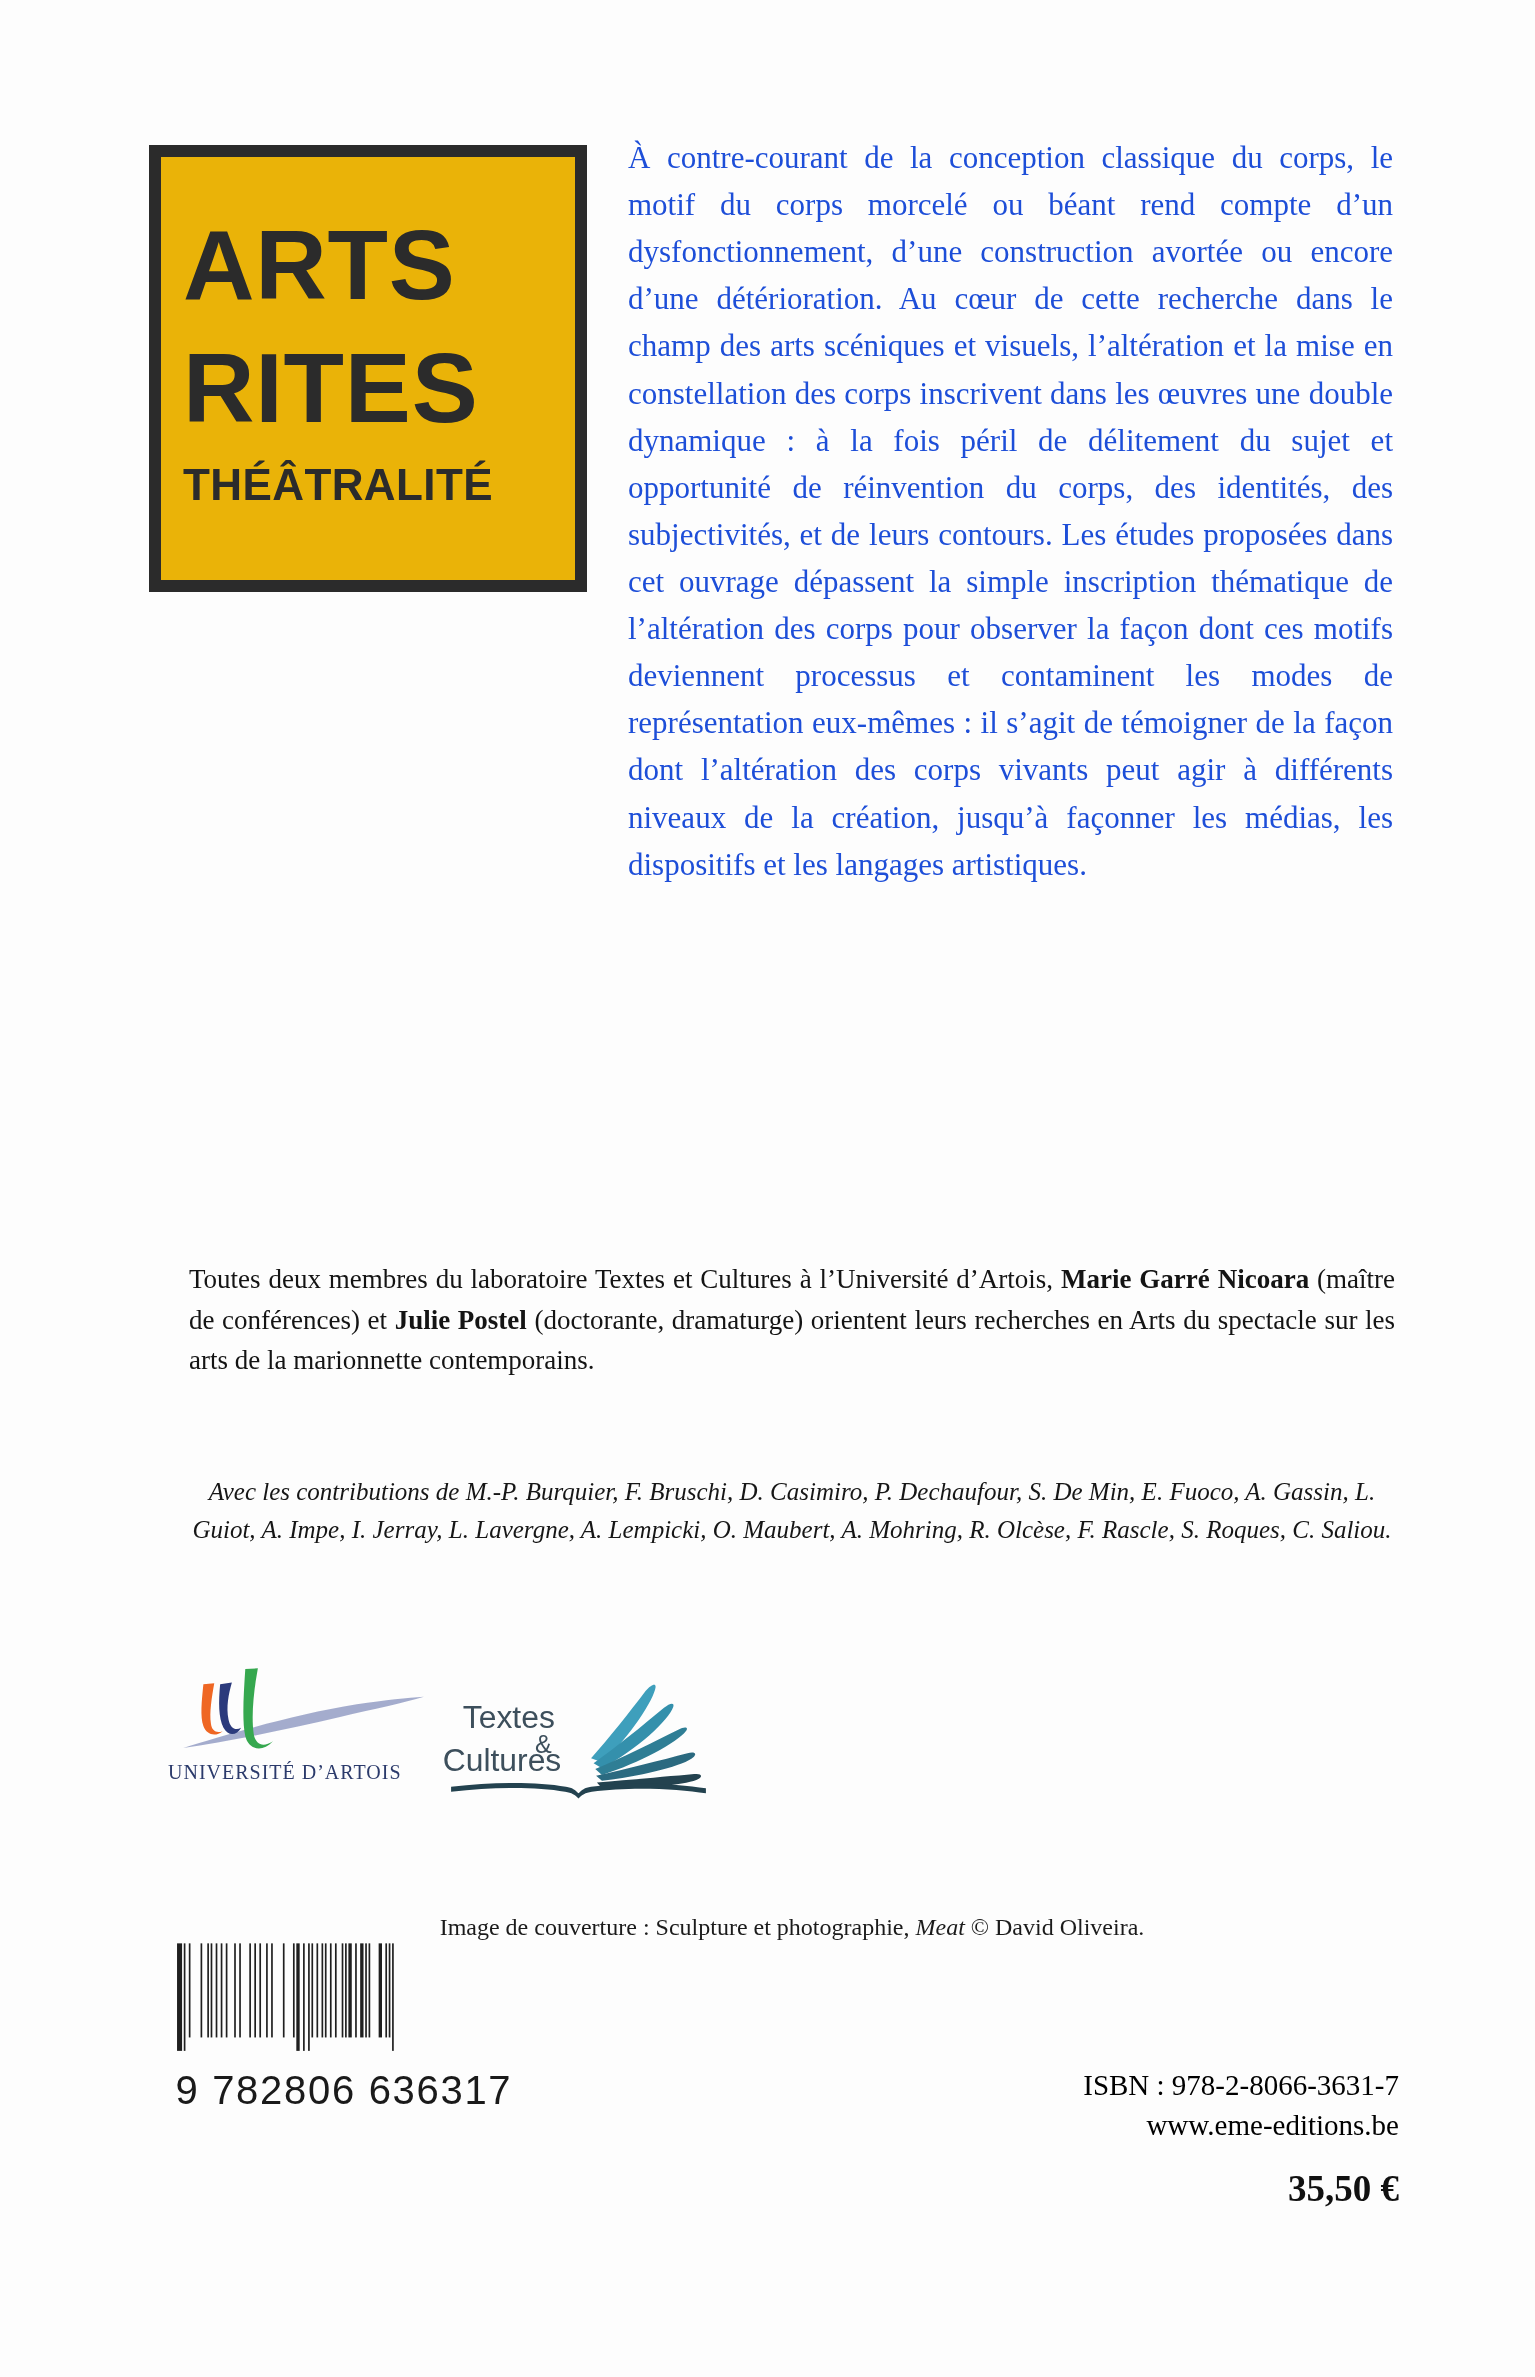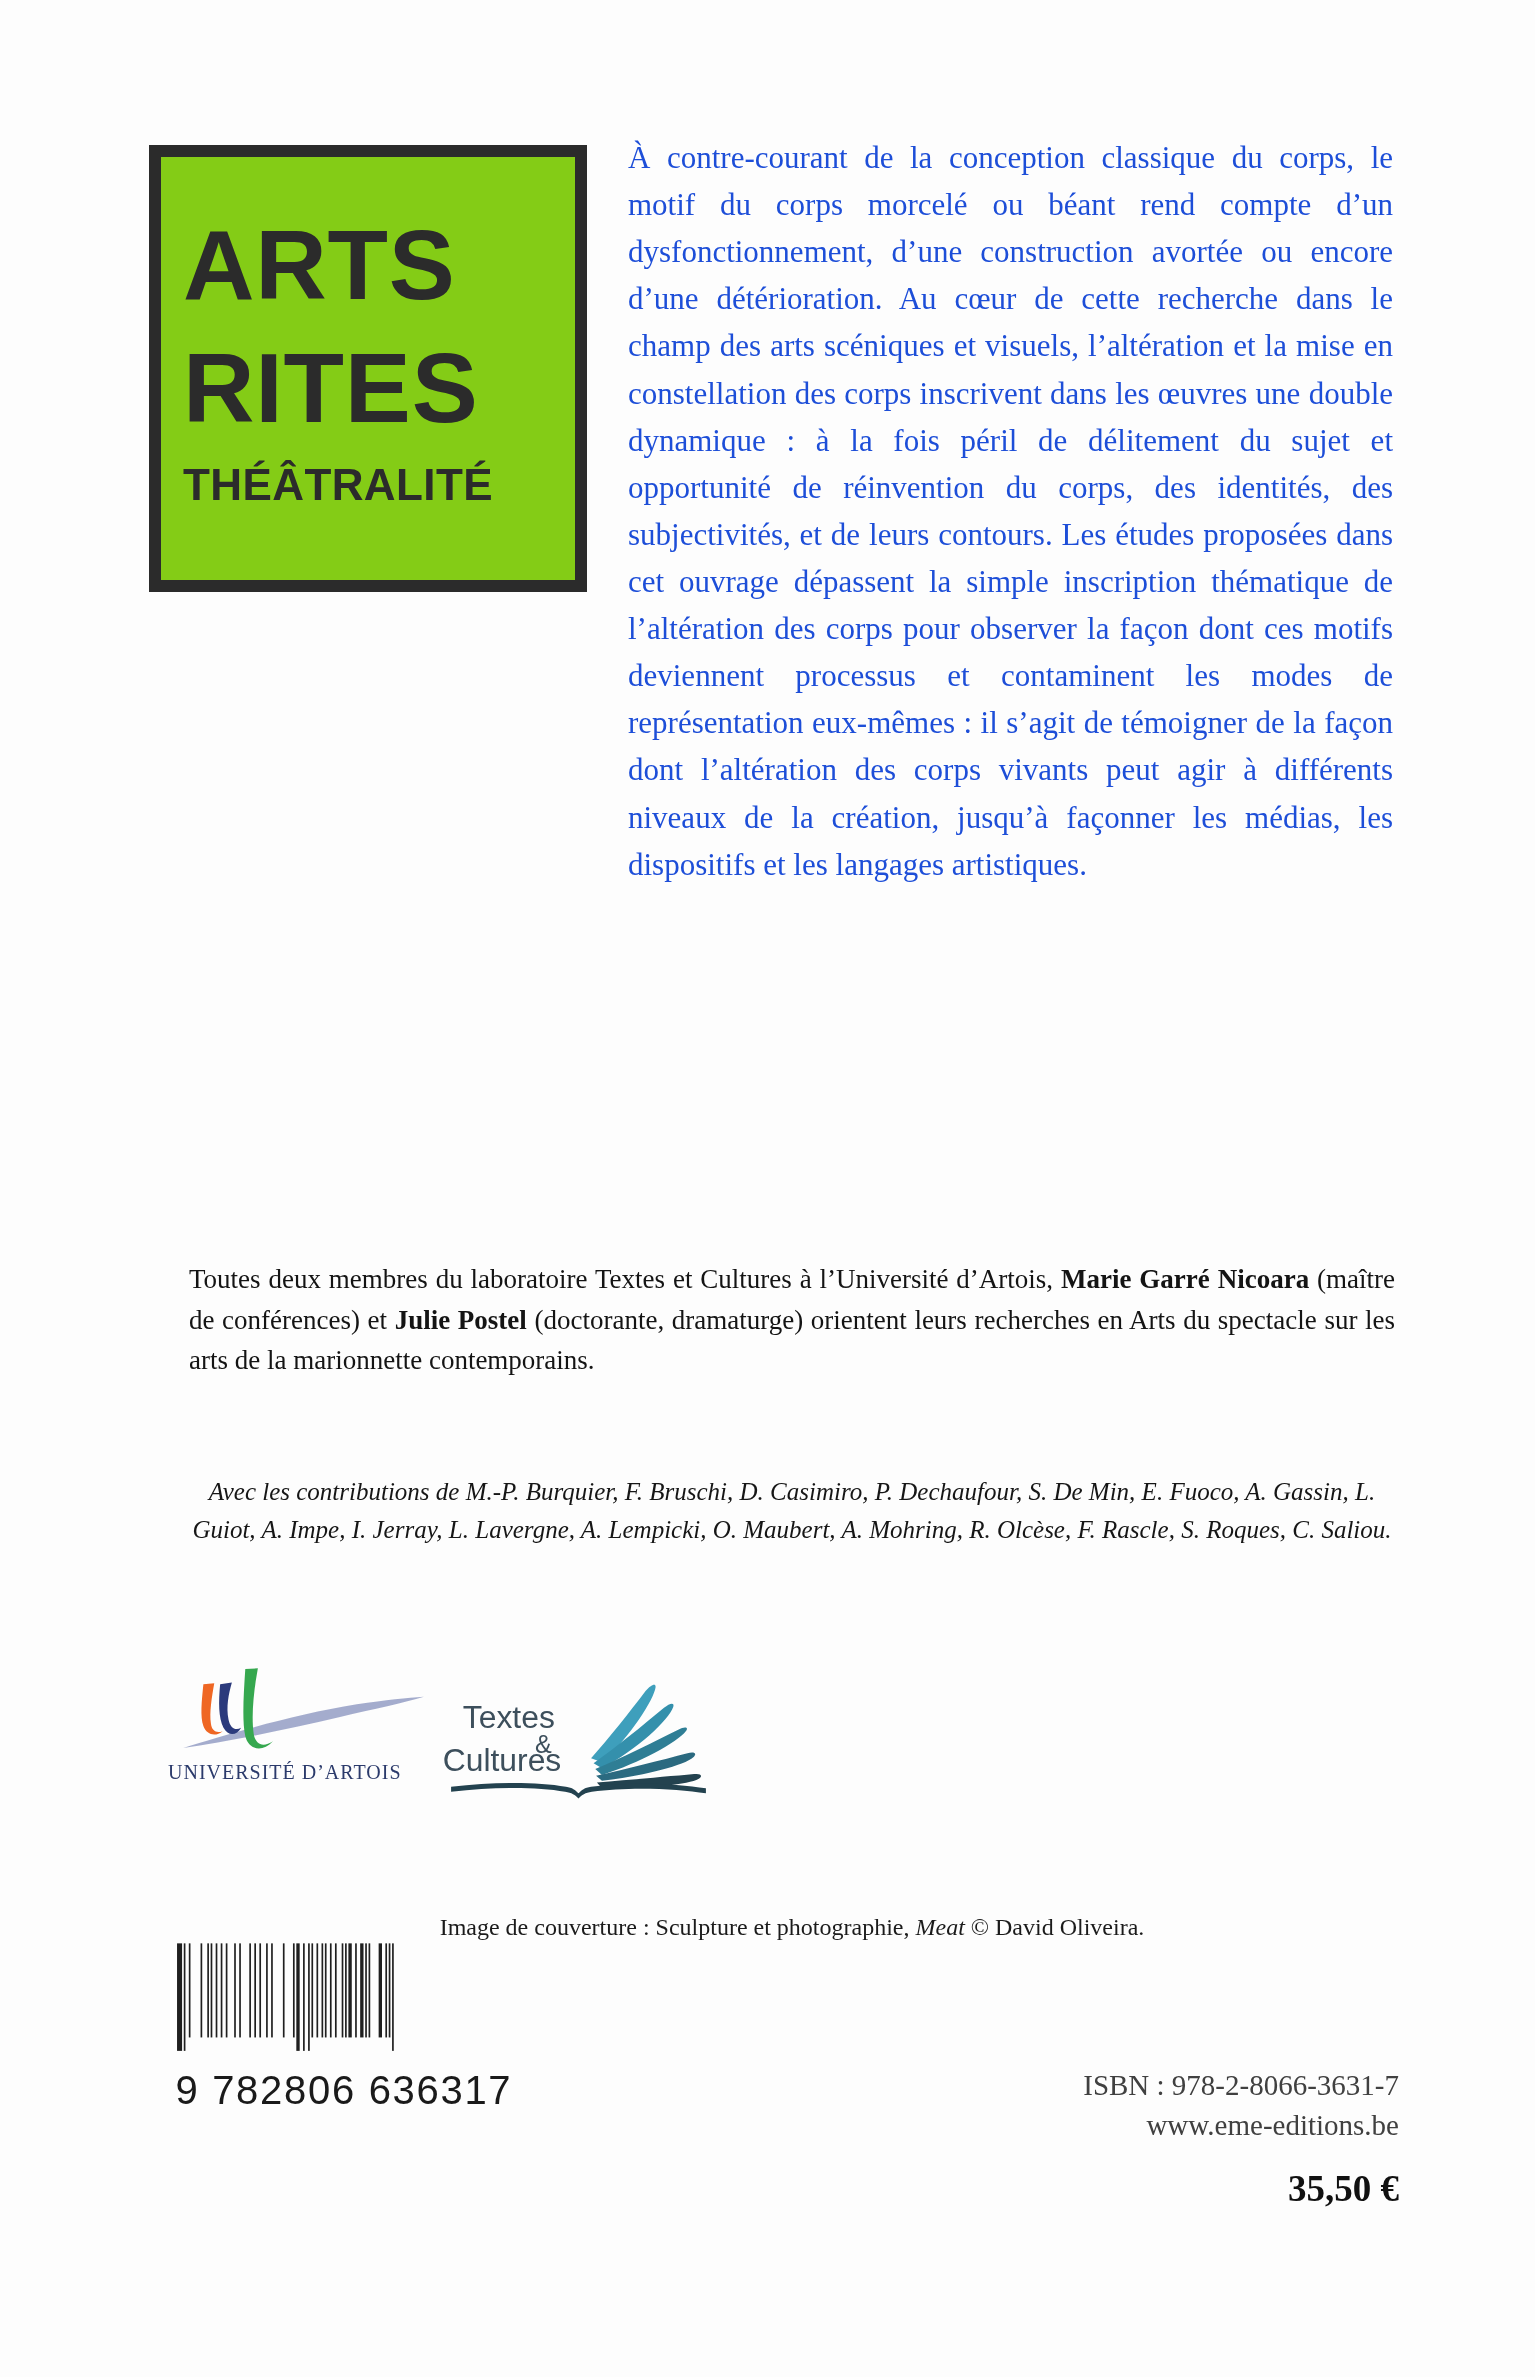--- a/index.html
+++ b/index.html
@@ -30,21 +30,21 @@
     width: 1535px;
   }
 
   .series-logo {
     position: absolute;
     left: 149px;
     top: 145px;
     width: 438px;
     height: 447px;
     border: 12.6px solid #2b2b2b;
-    background: #84cc16;
+    background: #eab308;
     box-sizing: border-box;
     display: flex;
     flex-direction: column;
     justify-content: center;
     padding: 0 22px 15px 22px;
   }
   .series-logo .l1,
   .series-logo .l2 {
     font-family: "Liberation Sans", "DejaVu Sans", sans-serif;
     font-weight: 700;
@@ -187,21 +187,21 @@
     position: absolute;
     right: 136px;
     top: 2065px;
     width: 537px;
     text-align: right;
   }
   .isbn-block .isbn,
   .isbn-block .site {
     font-size: 29px;
     line-height: 1.38;
-    color: #404040;
+    color: #000000;
     display: block;
   }
   .price {
     position: absolute;
     right: 136px;
     top: 2167px;
     font-size: 37px;
     font-weight: 700;
     color: #111111;
     text-align: right;

